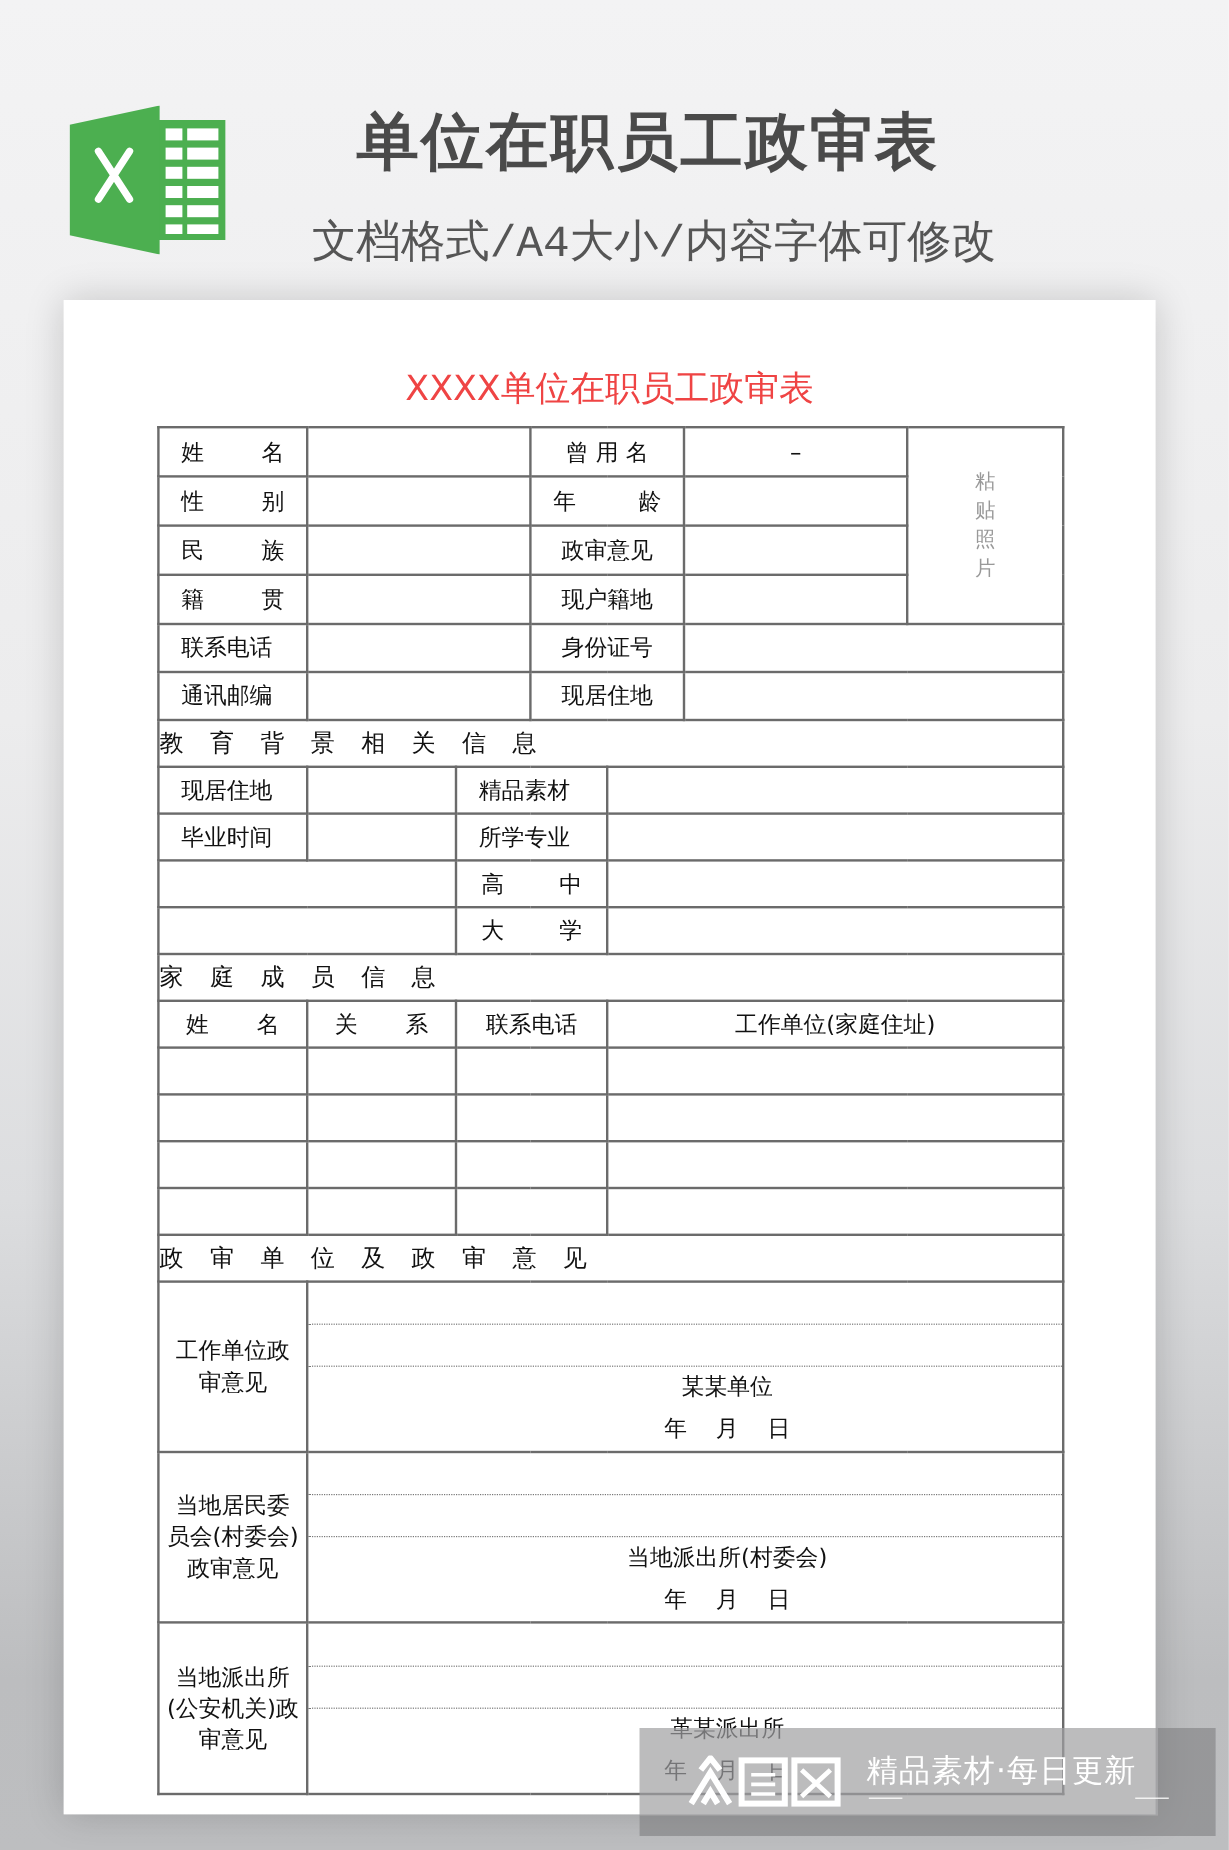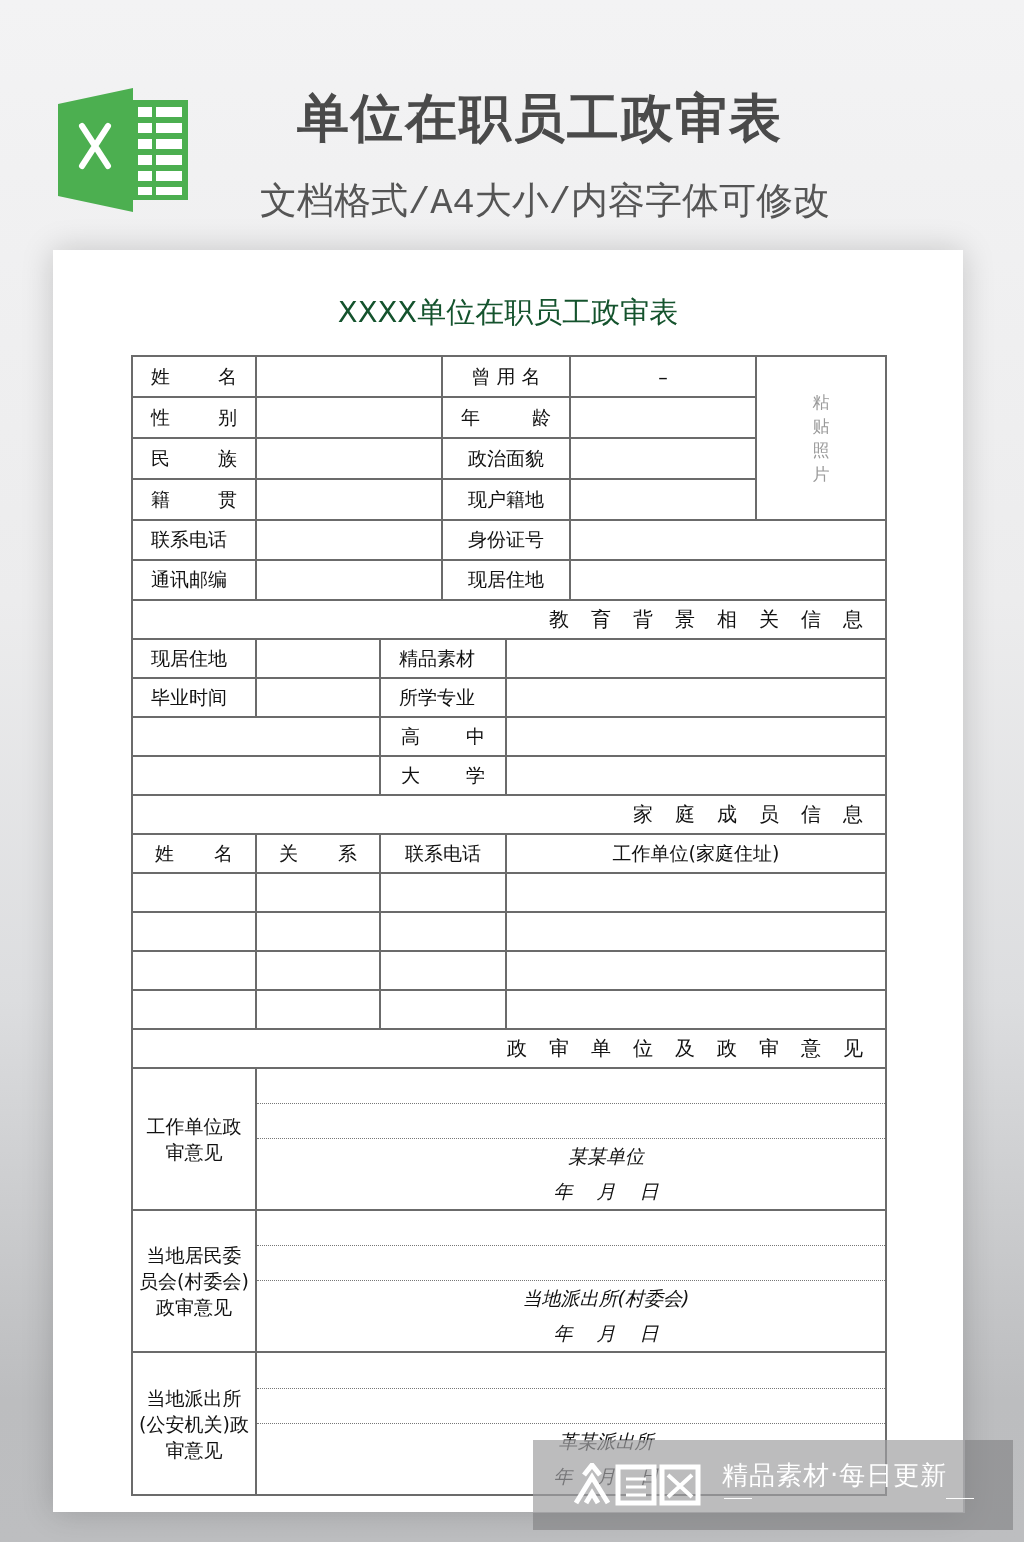--- a/index.html
+++ b/index.html
@@ -15,42 +15,42 @@
   }
   .hdr-sub {
     position:absolute; left:240px; top:176px; width:610px; text-align:center;
     font-size:37px; color:#555; letter-spacing:0px;font-family:Liberation Mono, monospace;
   }
   .paper {
     position:absolute; left:53px; top:250px; width:910px; height:1262px; background:#fff;
     box-shadow: 0 0 30px rgba(0,0,0,0.18);
   }
   .doc-title {
-    position:absolute; left:53px; top:293px; width:910px; text-align:center;
-    font-size:29px; color:#14532d; letter-spacing:0px;
+    position:absolute; left:53px; top:304px; width:910px; text-align:center;
+    font-size:29px; color:#ef4444; letter-spacing:0px;
   }
   table.form {
     position:absolute; left:131px; top:355px; width:754px;
     border-collapse:collapse; table-layout:fixed;
     font-size:19px; color:#111;
   }
   table.form td {
     border:2px solid #6b6b6b; padding:0; height:37px; vertical-align:middle;
     overflow:hidden; white-space:nowrap;
   }
   .lbl { padding-left:18px !important; }
   .sp { display:flex; justify-content:space-between; padding:0 18px !important; }
   .cen { text-align:center; }
-  .sec { text-align:right; letter-spacing:22px; font-size:20px;margin-top:21px; }
+  .sec { text-align:left; letter-spacing:22px; font-size:20px;margin-top:21px; }
   .photo { text-align:center; color:#999; font-size:17px; line-height:24px; white-space:normal !important; }
   .photo span { display:block; }
   .opinion-lbl { text-align:center; white-space:normal !important; line-height:26px; font-size:19px; padding:17px 6px !important;margin-left:20px; }
   .op { padding:0 !important; position:relative; }
   .op .line { border-bottom:1.5px dotted #777; height:34px; }
-  .op .sig { text-align:center; padding-left:70px; line-height:35px; height:70px;font-style:italic; }
+  .op .sig { text-align:center; padding-left:70px; line-height:35px; height:70px; }
   .op .sig div { letter-spacing:0px; }
   .ymd { word-spacing:18px;text-align:center; }
   .wm {
     position:absolute; left:533px; top:1440px; width:480px; height:90px;
     background:rgba(120,120,122,0.55);
   }
   .wm-inner {
     position:absolute; left:533px; top:1440px; width:432px; height:73px;
     background:rgba(200,200,202,0.35);
   }
@@ -134,21 +134,21 @@
     <td></td>
   </tr>
   <tr style="height:41px">
     <td class="sp" style="display:table-cell">
           <div style="display:flex;justify-content:space-between">
             <span>民</span>
             <span>族</span>
           </div>
         </td>
     <td colspan="2"></td>
-    <td colspan="2" class="cen">政治面貌</td>
+    <td colspan="2" class="cen">政审意见</td>
     <td></td>
   </tr>
   <tr style="height:41px">
     <td class="sp" style="display:table-cell">
           <div style="display:flex;justify-content:space-between">
             <span>籍</span>
             <span>贯</span>
           </div>
         </td>
     <td colspan="2"></td>

